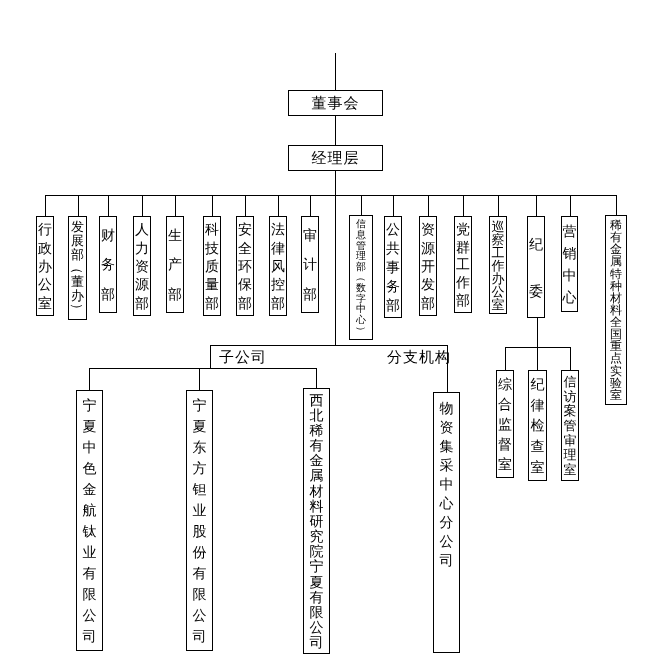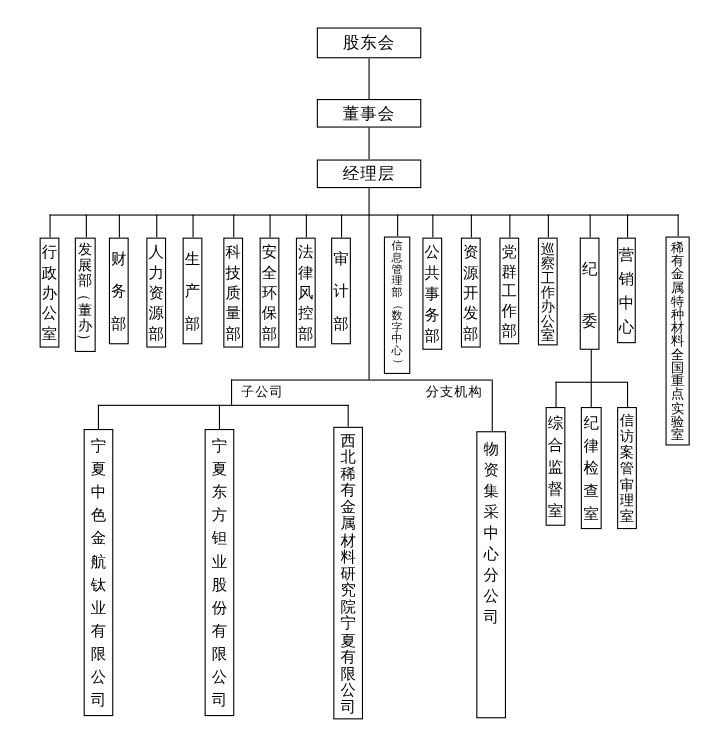--- a/index.html
+++ b/index.html
@@ -28,21 +28,21 @@
   }
   .vbox span{display:block;}
   .vbox .rot{transform:rotate(90deg);}
   
   .fs13{font-size:13px;}
   .fs12{font-size:12px;}
   .fs10{font-size:10px;}
   .talign{justify-content:flex-start;padding-top:8px;}
   .talign span{margin-bottom:5px;}
   
-  .glabel{position:absolute;font-size:12px;letter-spacing:1px;white-space:nowrap;}
+  .glabel{position:absolute;font-size:15px;letter-spacing:1px;white-space:nowrap;}
 
   
   .d0{left:36px;top:216px;width:18px;height:100px;}
   .d1{left:68px;top:216px;width:19px;height:104px;}
   .d2{left:99px;top:216px;width:18px;height:97px;}
   .d3{left:133px;top:216px;width:18px;height:100px;}
   .d4{left:166px;top:216px;width:18px;height:97px;}
   .d5{left:203px;top:216px;width:18px;height:100px;}
   .d6{left:236px;top:216px;width:18px;height:100px;}
   .d7{left:269px;top:216px;width:18px;height:100px;}
@@ -101,21 +101,20 @@
   <div class="ln v" style="left:570px;top:347px;height:23px"></div>
 
   <div class="ln h" style="left:210px;top:345px;width:237px"></div>
   <div class="ln v" style="left:210px;top:345px;height:23px"></div>
   <div class="ln h" style="left:89px;top:368px;width:228px"></div>
   <div class="ln v" style="left:89px;top:368px;height:22px"></div>
   <div class="ln v" style="left:199px;top:368px;height:22px"></div>
   <div class="ln v" style="left:316px;top:368px;height:20px"></div>
   <div class="ln v" style="left:447px;top:345px;height:47px"></div>
 
-  <div class="box hbox" style="left:288px;top:25px;width:95px;height:28px">股东会</div>
   <div class="box hbox" style="left:288px;top:145px;width:95px;height:26px">经理层</div>
   <div class="box hbox" style="left:288px;top:90px;width:95px;height:26px">董事会</div>
 
   <div class="box vbox d0">
       <span>行</span>
       <span>政</span>
       <span>办</span>
       <span>公</span>
       <span>室</span>
     </div>

